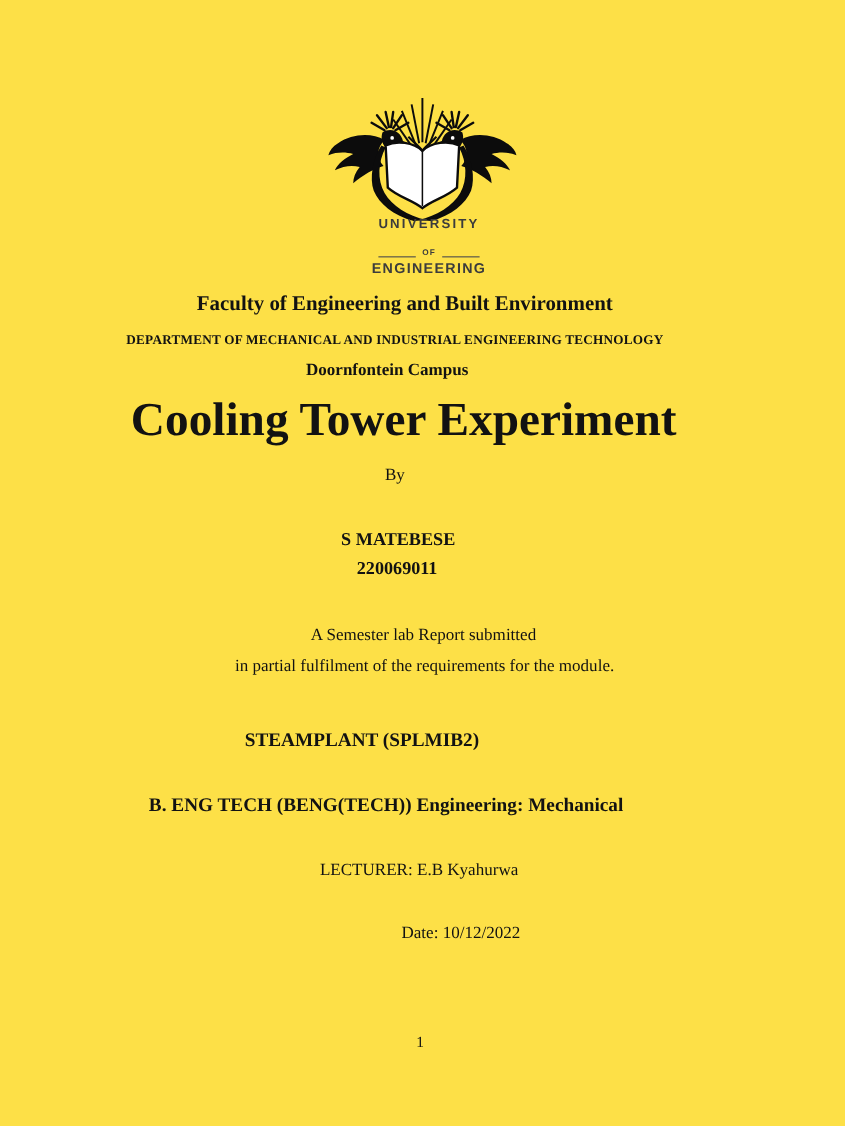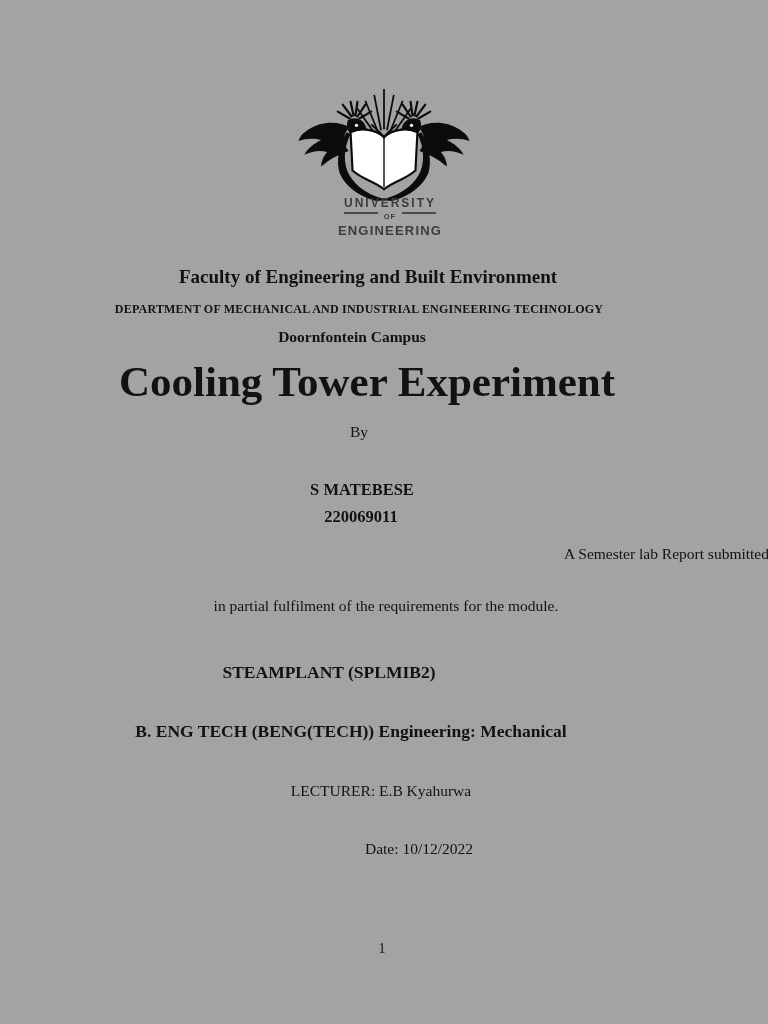--- a/index.html
+++ b/index.html
@@ -1,20 +1,20 @@
 <!DOCTYPE html>
 <html><head>
 <meta charset="utf-8">
 <style>
   html,body{margin:0;padding:0;background:#ffffff;}
   .page{
     position:relative;
     width:768px;
     height:1024px;
-    background:#a3a3a3;
+    background:#fde047;
     font-family:"Liberation Serif", serif;
     color:#121212;
     overflow:hidden;
   }
   .ln{
     position:absolute;
     left:0;
     width:768px;
     text-align:center;
     white-space:nowrap;
@@ -22,21 +22,21 @@
   }
   .b{font-weight:bold;}
 
   .l-faculty   {top:266px;font-size:19px;transform:translateX(-16px);}
   .l-dept      {top:302px;font-size:12px;letter-spacing:0.2px;transform:translateX(-25px);}
   .l-campus    {top:328px;font-size:15.5px;transform:translateX(-32px);}
   .l-title     {top:356px;font-size:43px;transform:translateX(-17px);}
   .l-by        {top:423px;font-size:15.5px;transform:translateX(-25px);}
   .l-name      {top:480px;font-size:16.5px;transform:translateX(-22px);}
   .l-number    {top:507px;font-size:16.5px;transform:translateX(-23px);}
-  .l-sem1      {top:545px;font-size:15.5px;transform:translateX(1px);text-align:right;}
+  .l-sem1      {top:569px;font-size:15.5px;transform:translateX(1px);}
   .l-sem2      {top:597px;font-size:15.5px;transform:translateX(2px);}
   .l-module    {top:662px;font-size:17.5px;transform:translateX(-55px);}
   .l-programme {top:721px;font-size:17.5px;transform:translateX(-33px);}
   .l-lecturer  {top:782px;font-size:15.5px;transform:translateX(-3px);}
   .l-date      {top:840px;font-size:15.5px;transform:translateX(-1px);padding-left:36px;}
   .l-ack{
     position:absolute;
     top:891px;left:90px;
     font-size:15.5px;
     text-decoration:underline;
@@ -52,22 +52,22 @@
   }
   .logo svg{display:block;margin:0 auto;}
   .logo-text{
     font-family:"Liberation Sans", sans-serif;
     color:#3c3c3c;
     transform:translateX(6px);
     margin-top:-6px;
   }
   .logo-university{font-size:12px;letter-spacing:2px;font-weight:bold;}
   .logo-of-row{
-    display:flex;align-items:flex-start;justify-content:center;
-    gap:6px;margin:2px 0 2px 0;
+    display:flex;align-items:flex-end;justify-content:center;
+    gap:6px;margin:15px 0 2px 0;
   }
   .logo-of-row .rule{width:34px;height:1.5px;background:#4a4a4a;}
   .logo-of{font-size:7.5px;letter-spacing:1px;font-weight:bold;}
   .logo-city{font-size:13px;letter-spacing:1.2px;font-weight:bold;}
 </style>
 </head>
 <body>
 
 <div class="page">
 

